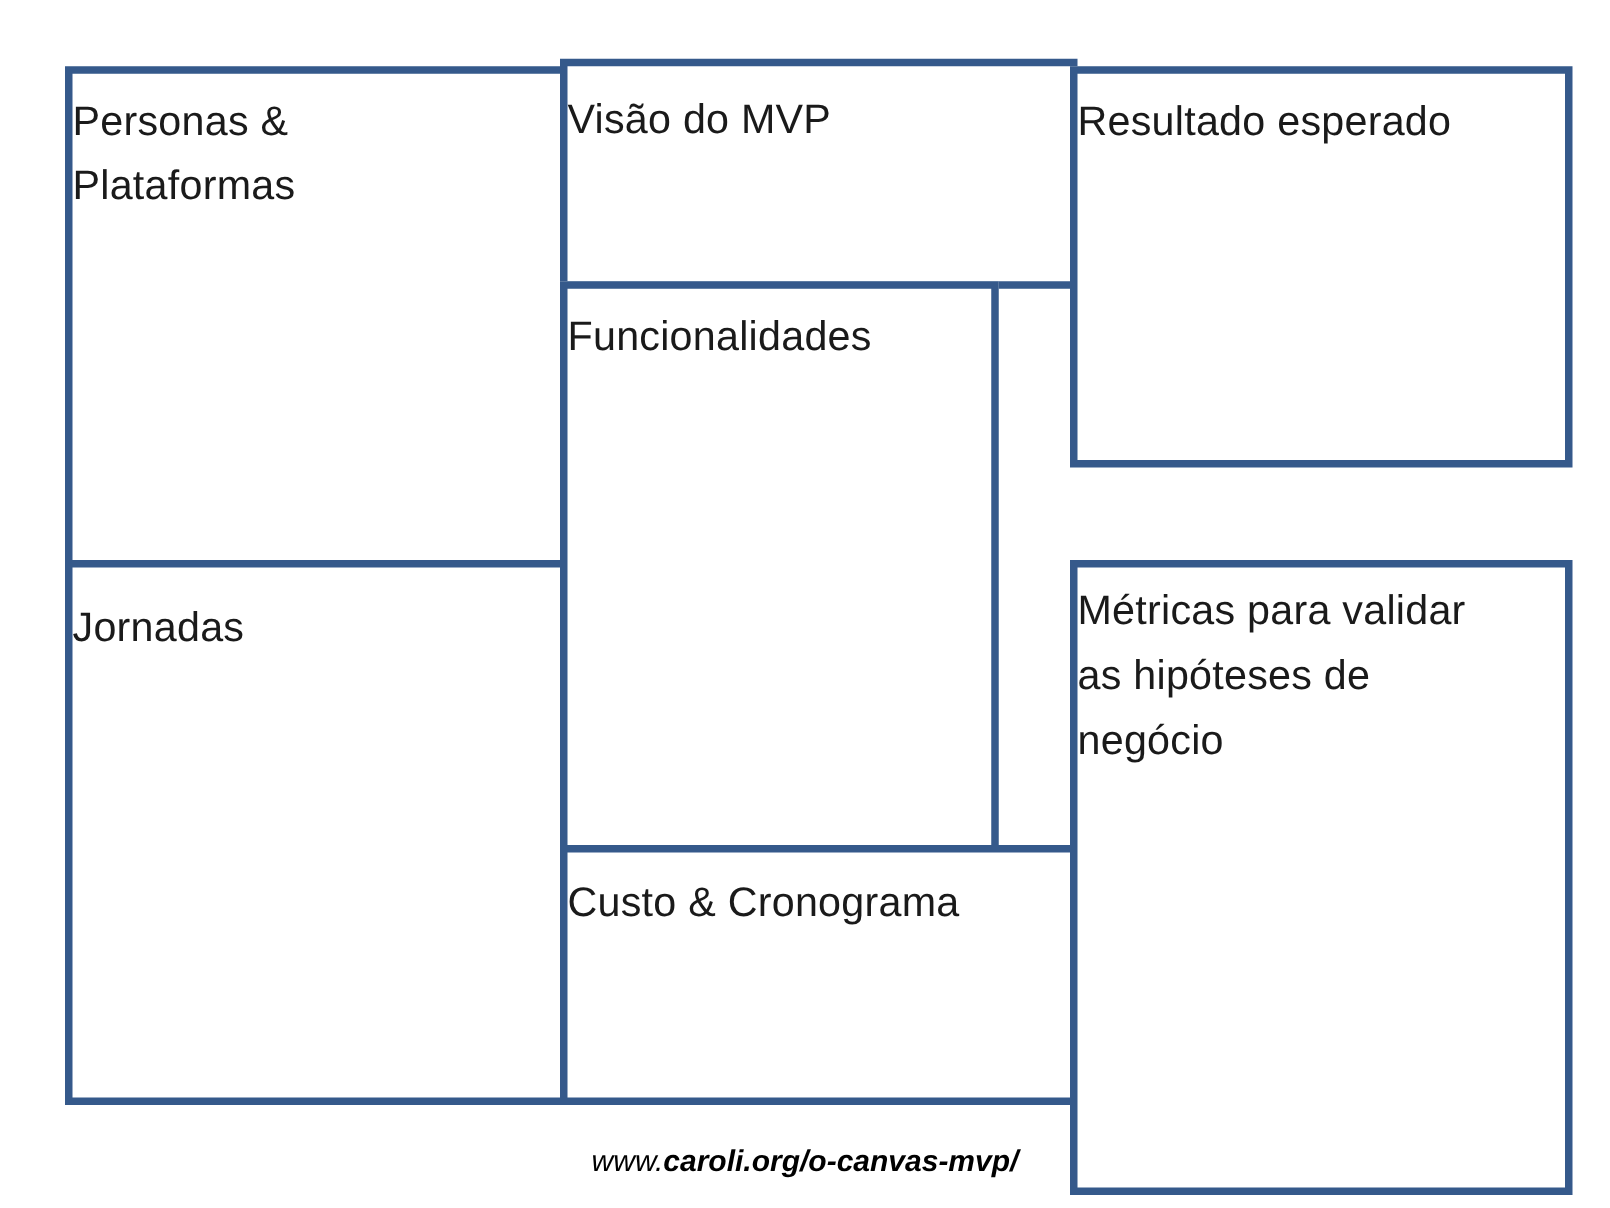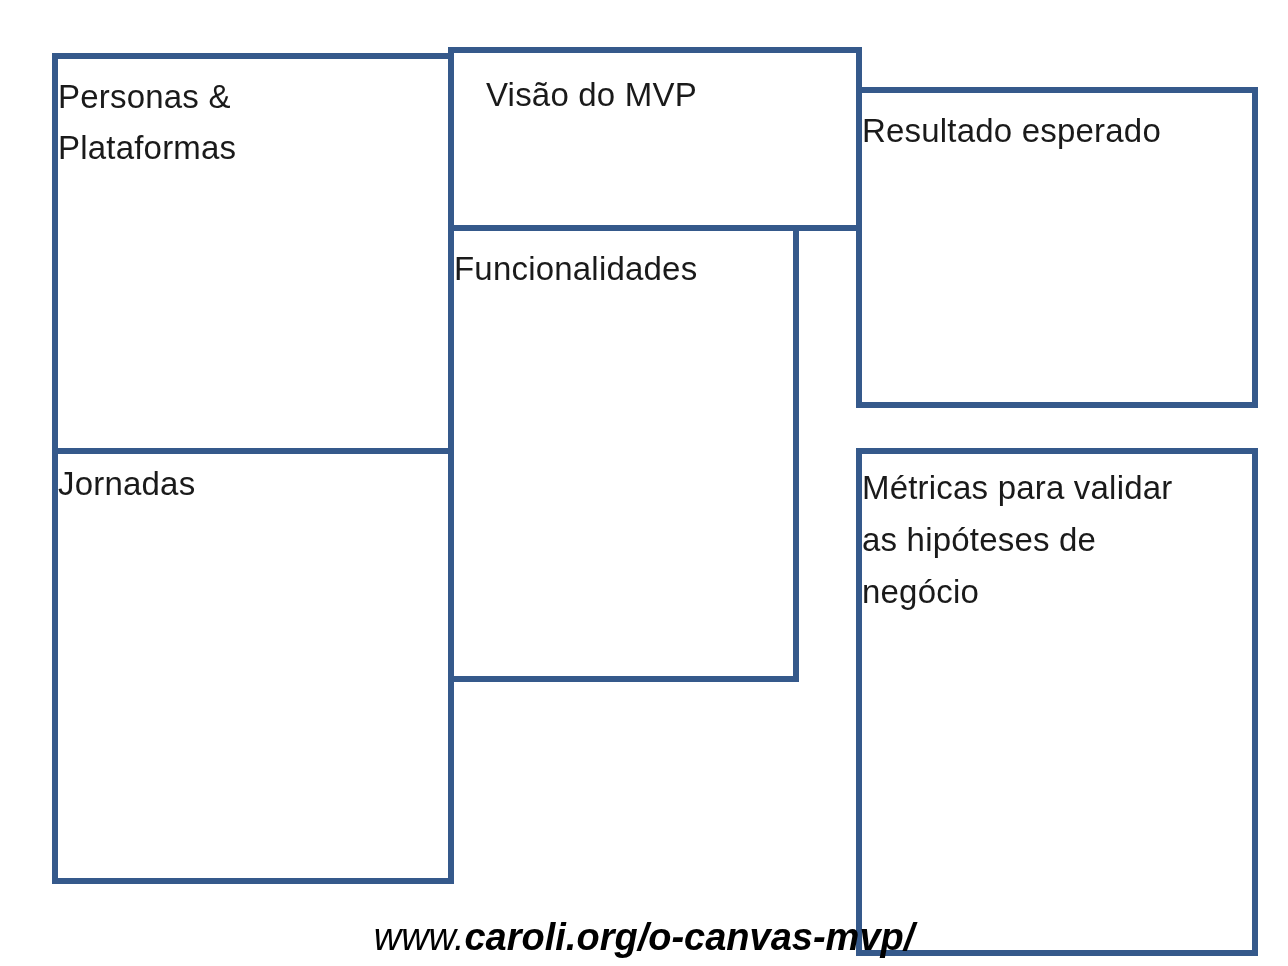--- a/index.html
+++ b/index.html
@@ -31,39 +31,39 @@
     line-height:1.55;
     text-align:left;
     color:var(--ink);
     white-space:pre-line;
     letter-spacing:0.2px;
   }
   
   .box-personas   { left:52px;  top:53px;  width:402px; height:401px; }
   .box-jornadas   { left:52px;  top:448px; width:402px; height:436px; }
   
-  .box-visao      { left:448px; top:47px;  width:414px; height:184px;padding-left:32px; }
+  .box-visao      { left:448px; top:47px;  width:414px; height:184px; }
   .box-func       { left:448px; top:225px; width:351px; height:457px; }
   .box-custo      { left:448px; top:676px; width:414px; height:208px; }
   
-  .box-resultado  { left:856px; top:53px;  width:402px; height:321px;margin-top:34px; }
+  .box-resultado  { left:856px; top:53px;  width:402px; height:321px; }
   .box-metricas   { left:856px; top:448px; width:402px; height:508px; }
   .box-metricas .label{ padding-top:8px; line-height:1.57; }
   .box-visao .label{ padding-top:16px; }
   .box-custo .label{ padding-top:14px; }
-  .box-jornadas .label{ padding-top:4px; }
+  .box-jornadas .label{ padding-top:22px; }
 
   .footer{
     position:absolute;
     left:0;
     top:916px;
     width:100%;
     text-align:center;
     font-style:italic;
-    font-size:38px;
+    font-size:24px;
     color:#000000;
   }
   .footer .www{ font-weight:400; }
   .footer .main{ font-weight:700; }
 </style>
 </head>
 <body>
 
 <div class="stage">
 
@@ -77,20 +77,23 @@
   </div>
 
   <div class="box box-visao">
     <div class="label">Visão do MVP</div>
   </div>
 
   <div class="box box-func">
     <div class="label">Funcionalidades</div>
   </div>
 
+  <div class="box box-custo">
+    <div class="label">Custo &amp; Cronograma</div>
+  </div>
 
   <div class="box box-resultado">
     <div class="label">Resultado esperado</div>
   </div>
 
   <div class="box box-metricas">
     <div class="label">Métricas para validar
 as hipóteses de
 negócio</div>
   </div>

